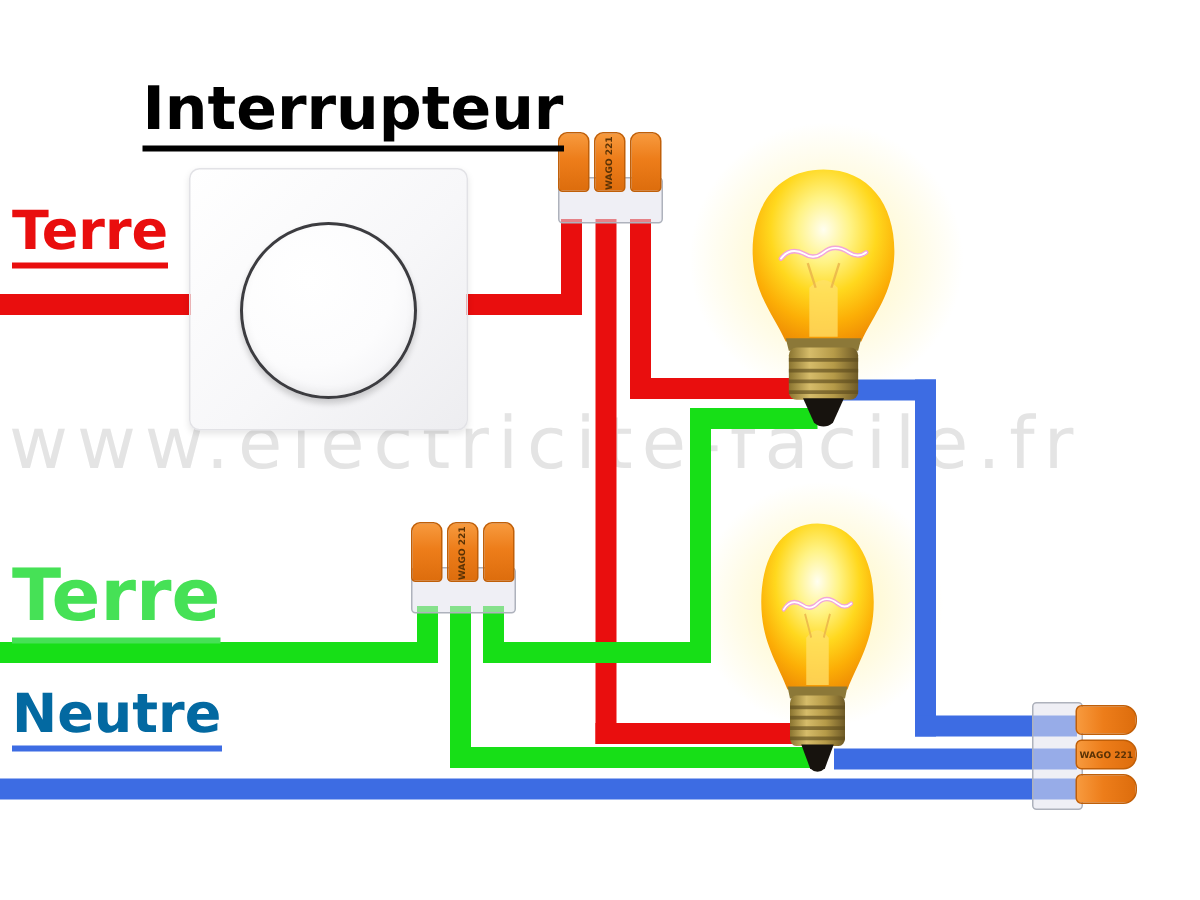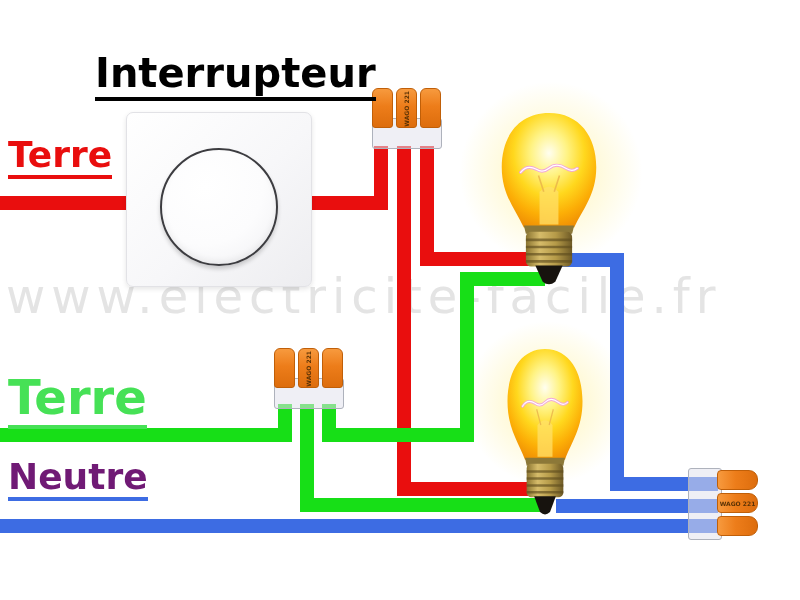--- a/index.html
+++ b/index.html
@@ -5,21 +5,21 @@
   html,body{margin:0;padding:0;background:#fff;}
   .canvas{position:relative;width:800px;height:600px;background:#ffffff;overflow:hidden;
           font-family:"DejaVu Sans", sans-serif;}
   
   .watermark{position:absolute;left:6px;top:268px;width:800px;font-size:48px;font-weight:400;
              color:#e4e4e4;letter-spacing:6px;white-space:nowrap;z-index:1;}
   .lbl{position:absolute;font-weight:bold;display:inline-block;line-height:1.15;z-index:9;}
   .title{left:95px;top:50px;font-size:40px;color:#000;border-bottom:4px solid #000;padding-bottom:1px;}
   .phase{left:8px;top:134px;font-size:36px;color:#e90e0e;border-bottom:4px solid #e90e0e;}
   .terre{left:8px;top:370px;font-size:48px;color:#46e156;border-bottom:4px solid #46e156;}
-  .neutre{left:8px;top:456px;font-size:36px;color:#701a75;border-bottom:4px solid #3d6ce3;}
+  .neutre{left:8px;top:456px;font-size:36px;color:#0369a1;border-bottom:4px solid #3d6ce3;}
   
   .wire{position:absolute;z-index:2;}
   .red{background:#e90e0e;}
   .grn{background:#17df17;}
   .blu{background:#3d6ce3;}
   
   .sw-plate{position:absolute;left:126px;top:112px;width:184px;height:173px;border-radius:7px;
             background:linear-gradient(135deg,#ffffff 0%,#f7f7f9 55%,#ededf0 100%);
             border:1px solid #e2e2e6;box-shadow:0 2px 5px rgba(0,0,0,.10);z-index:3;}
   .sw-btn{position:absolute;left:160px;top:148px;width:114px;height:114px;border-radius:50%;

